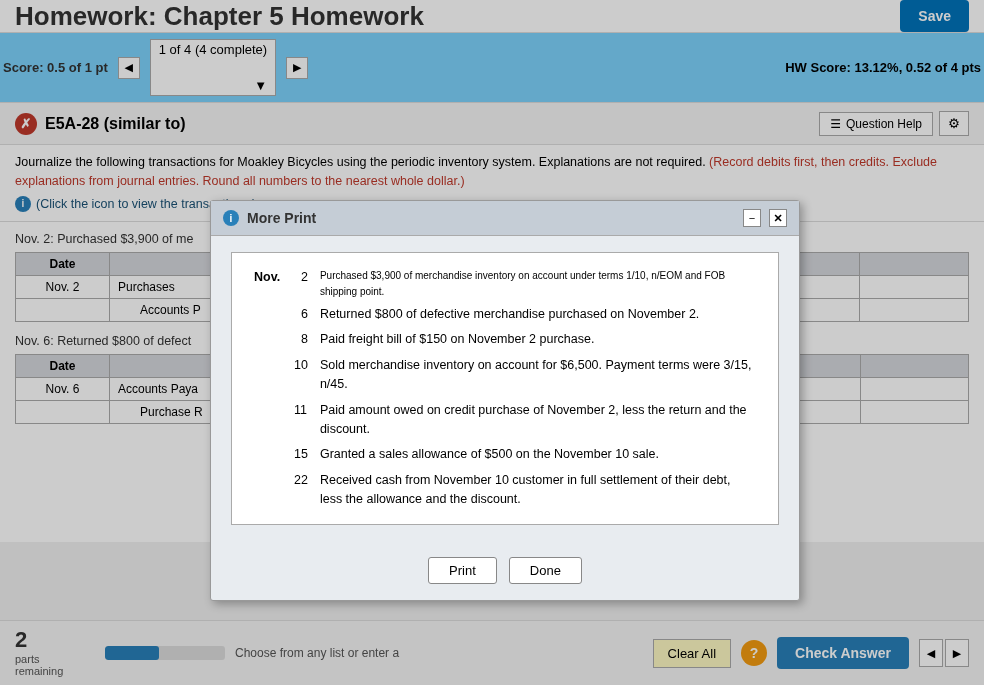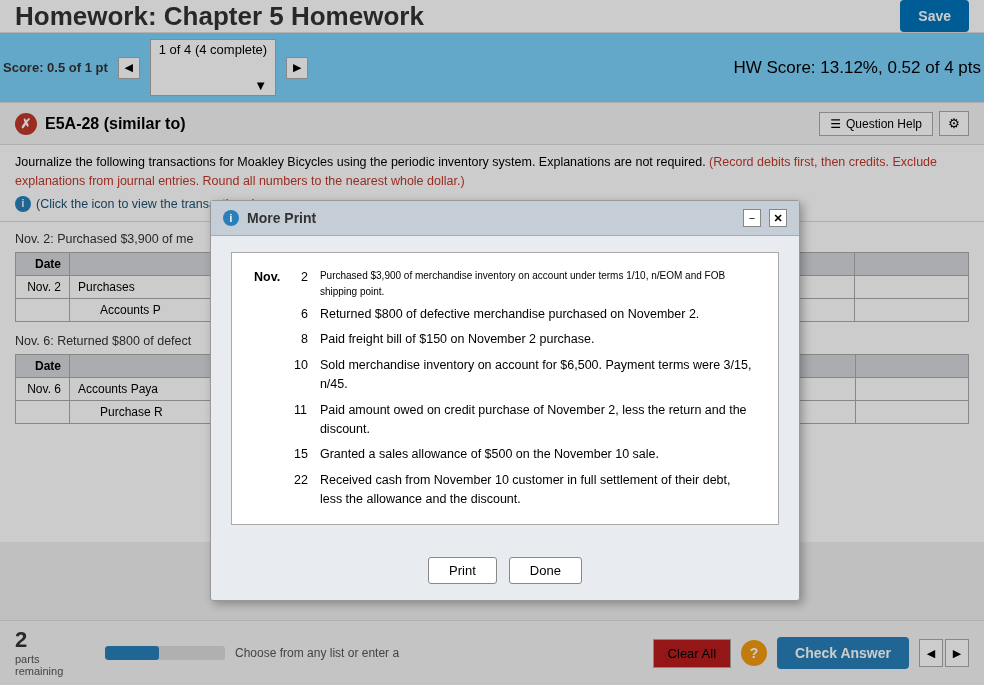--- a/index.html
+++ b/index.html
@@ -8,21 +8,21 @@
     
     .header { background: #fff; padding: 0 15px; display: flex; align-items: center; justify-content: space-between; border-bottom: 1px solid #ddd; }
     .header-title { font-size: 26px; font-weight: bold; color: #333; }
     .save-btn { background: #0073bb; color: #fff; border: none; padding: 8px 18px; font-size: 14px; font-weight: bold; border-radius: 4px; cursor: pointer; }
 
     
     .score-row { background: #7dd3fc; padding: 6px 3px; display: flex; align-items: center; gap: 10px; border-bottom: 1px solid #ddd; }
     .score-text { font-size: 13px; color: #333; font-weight: bold; }
     .nav-btn { background: #fff; border: 1px solid #aaa; width: 22px; height: 22px; display: flex; align-items: center; justify-content: center; cursor: pointer; font-size: 11px; }
     .page-indicator { background: #fff; border: 1px solid #aaa; padding: 2px 8px; font-size: 13px; display: flex; align-items: flex-end; gap: 21px; cursor: pointer; flex-direction: column; }
-    .hw-score { margin-left: auto; font-weight: normal; font-size: 17px; }
+    .hw-score { margin-left: auto; font-weight: bold; font-size: 13px; }
 
     
     .question-header { background: #f5f5f5; padding: 8px 15px; display: flex; align-items: center; justify-content: space-between; border-bottom: 1px solid #ddd; }
     .question-id { display: flex; align-items: center; gap: 8px; font-size: 16px; font-weight: bold; }
     .wrong-icon { width: 22px; height: 22px; border-radius: 50%; background: #c0392b; display: flex; align-items: center; justify-content: center; color: #fff; font-size: 13px; font-weight: bold; }
     .question-help-btn { background: #fff; border: 1px solid #aaa; padding: 4px 10px; cursor: pointer; display: flex; align-items: center; gap: 5px; font-size: 12px; }
     .gear-btn { background: #fff; border: 1px solid #aaa; padding: 4px 8px; cursor: pointer; }
     .q-header-right { display: flex; align-items: center; gap: 6px; }
 
     
@@ -32,32 +32,32 @@
     .info-circle { width: 16px; height: 16px; border-radius: 50%; background: #2980b9; display: flex; align-items: center; justify-content: center; color: #fff; font-size: 10px; font-weight: bold; flex-shrink: 0; }
 
     
     .main-content { background: #fff; padding: 10px 15px; overflow: auto; height: 320px; position: relative; }
     .transaction-label { font-size: 12.5px; color: #333; margin-bottom: 6px; }
 
     
     .journal-table { width: 100%; border-collapse: collapse; margin-bottom: 12px; }
     .journal-table th { background: #d5d8dc; border: 1px solid #aaa; padding: 4px 8px; font-size: 12px; text-align: center; }
     .journal-table td { border: 1px solid #aaa; padding: 4px 8px; font-size: 12px; }
-    .journal-table .date-col { width: 54px; text-align: right; }
+    .journal-table .date-col { width: 94px; text-align: center; }
     .indent { padding-left: 30px !important; }
 
     
     .bottom-bar { position: absolute; bottom: 0; left: 0; right: 0; background: #f5f5f5; border-top: 1px solid #ddd; padding: 8px 15px; display: flex; align-items: center; gap: 10px; }
     .parts-remaining { display: flex; flex-direction: column; align-items: flex-start; gap: 2px; min-width: 80px; }
     .parts-num { font-size: 22px; font-weight: bold; color: #333; line-height: 1; }
     .parts-label { font-size: 11px; color: #555; }
     .progress-bar-container { width: 120px; height: 14px; background: #ddd; border-radius: 3px; overflow: hidden; }
     .progress-bar-fill { height: 100%; background: #2980b9; border-radius: 3px; }
     .choose-text { font-size: 12px; color: #555; flex: 1; }
-    .clear-all-btn { background: #b91c1c; border: 1px solid #aaa; padding: 6px 14px; cursor: pointer; font-size: 13px; }
+    .clear-all-btn { background: #fef9c3; border: 1px solid #aaa; padding: 6px 14px; cursor: pointer; font-size: 13px; }
     .check-answer-btn { background: #2980b9; color: #ffffff; border: none; padding: 8px 18px; font-size: 14px; font-weight: bold; cursor: pointer; border-radius: 4px; }
     .help-circle { width: 26px; height: 26px; border-radius: 50%; background: #f39c12; display: flex; align-items: center; justify-content: center; color: #fff; font-size: 14px; font-weight: bold; cursor: pointer; }
     .bottom-nav { display: flex; gap: 2px; }
     .bottom-nav-btn { background: #fff; border: 1px solid #aaa; width: 24px; height: 28px; display: flex; align-items: center; justify-content: center; cursor: pointer; font-size: 11px; }
 
     
     .modal-overlay { position: absolute; top: 0; left: 0; right: 0; bottom: 0; background: rgba(0,0,0,0.2); z-index: 100; }
     .modal { position: absolute; top: 200px; left: 210px; width: 590px; background: #e8ecf0; border: 1px solid #999; box-shadow: 3px 3px 10px rgba(0,0,0,0.3); z-index: 101; border-radius: 3px; }
     .modal-header { background: #c5cdd6; padding: 8px 12px; display: flex; align-items: center; gap: 8px; border-bottom: 1px solid #aaa; }
     .modal-title { font-size: 14px; font-weight: bold; color: #333; flex: 1; }

